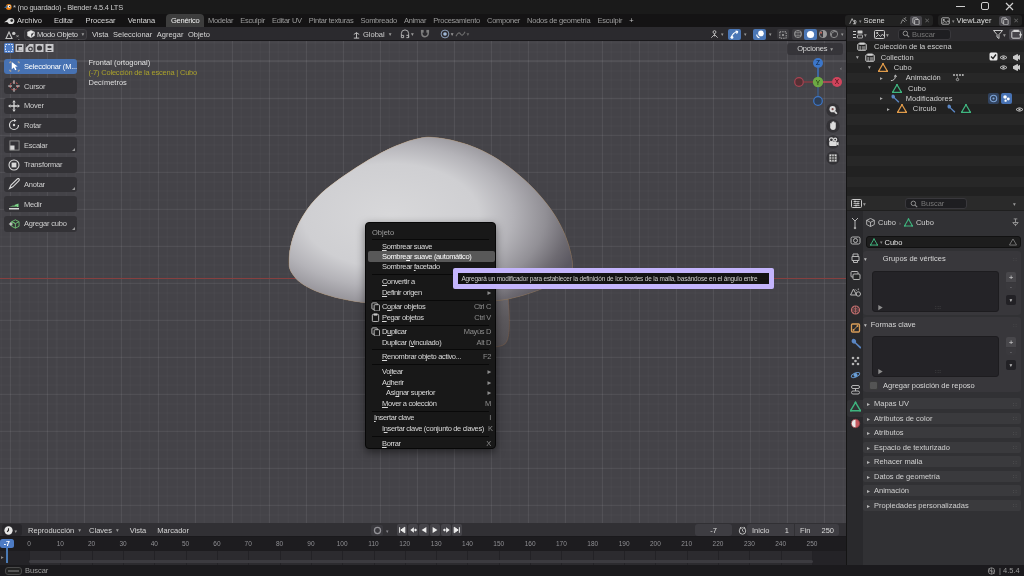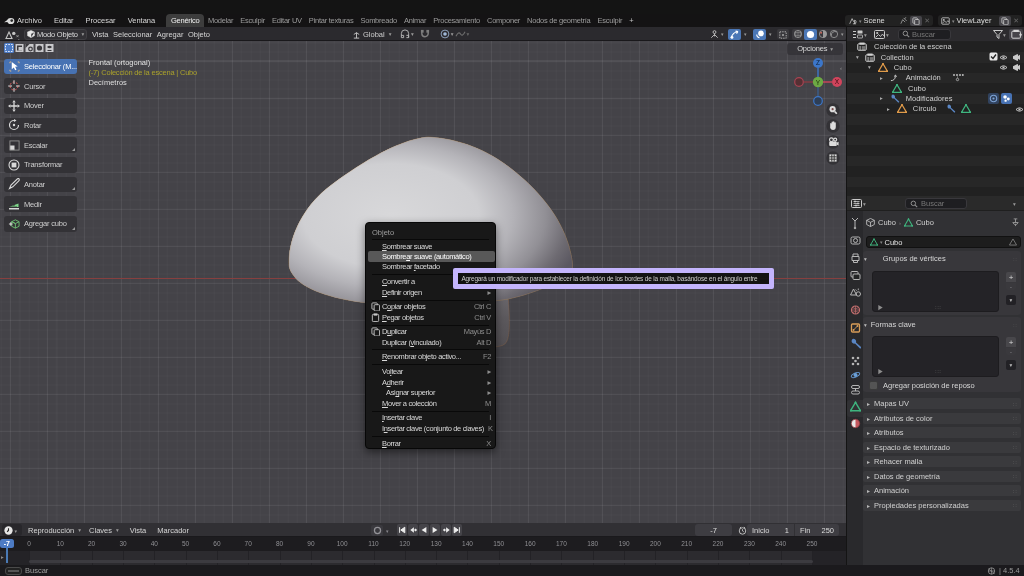--- a/index.html
+++ b/index.html
@@ -17,20 +17,34 @@
   .mrow{display:flex;align-items:center;height:10.6px;padding:0 6px 0 16px;color:#d9d9d9;white-space:nowrap;font-size:7.5px;letter-spacing:-0.35px;}
   .mrow .sc{margin-left:auto;color:#8d8d8d;padding-left:4px;}
   .mrow .micon{position:absolute;left:5px;}
   .pbtn{width:10px;display:flex;align-items:center;justify-content:center;background:#454449;border-radius:2px;}
   .orow{display:flex;align-items:center;height:10.35px;font-size:7.5px;color:#cfcfcf;gap:3px;}
 </style>
 </head>
 <body>
 <div class="abs" style="left:0;top:0;width:1024px;height:576px;" id="root">
 
+<div class="abs" style="left:0;top:0;width:1024px;height:14px;background:#1a1a1a;">
+  <svg class="abs" style="left:4px;top:3px;" width="8" height="8" viewBox="0 0 22 20">
+    <circle cx="13" cy="10" r="8" fill="#e87d0d"></circle>
+    <circle cx="14.5" cy="8.5" r="4" fill="#fff"></circle>
+    <circle cx="15.5" cy="8.5" r="2" fill="#15355c"></circle>
+    <path d="M0,13 L10,4 L8,12 Z" fill="#2a6fb4"></path>
+  </svg>
+  <div class="abs" style="left:13px;top:3px;font-size:7.5px;letter-spacing:-0.25px;color:#c9c9c9;">* (no guardado) - Blender 4.5.4 LTS</div>
+  <div class="abs" style="left:956px;top:6px;width:9px;height:1.4px;background:#cfcfcf;"></div>
+  <div class="abs" style="left:981px;top:2px;width:8px;height:8px;border:1.3px solid #cfcfcf;border-radius:2px;"></div>
+  <svg class="abs" style="left:1005px;top:2px;" width="9" height="9" viewBox="0 0 9 9">
+        <path d="M1,1 L8,8 M8,1 L1,8" stroke="#cfcfcf" stroke-width="1.2"></path>
+      </svg>
+</div>
 
 <div class="abs" style="left:0;top:14px;width:1024px;height:13px;background:#141314;">
   <svg class="abs" style="left:4px;top:2.5px;" width="11" height="8" viewBox="0 0 24 18">
     <ellipse cx="15" cy="9" rx="8" ry="7" fill="#dadada"></ellipse>
     <circle cx="17" cy="8" r="3" fill="#2b2b2b"></circle>
     <path d="M0,12 L11,4 L9,11 Z" fill="#dadada"></path>
   </svg>
   <div class="abs menu-text" style="left:17px;top:0;height:13px;display:flex;align-items:center;gap:12px;color:#d8d8d8;font-size:7.5px;">
     <span>Archivo</span>
         <span>Editar</span>
@@ -876,21 +890,21 @@
         <span class="sc">▸</span>
       </div>
   <div class="mrow abs" style="left:0px;top:164.5px;width:131px;padding-left:20px;">
         <span>Asi<u>g</u>nar superior</span>
         <span class="sc">▸</span>
       </div>
   <div class="mrow abs" style="left:0px;top:175.1px;width:131px;padding-left:16px;">
         <span><u>M</u>over a colección</span>
         <span class="sc">M</span>
       </div>
-  <div class="mrow abs" style="left:0px;top:189.4px;width:131px;padding-left:16px;">
+  <div class="mrow abs" style="left:0px;top:189.4px;width:131px;padding-left:8px;">
         <span><u>I</u>nsertar clave</span>
         <span class="sc">I</span>
       </div>
   <div class="mrow abs" style="left:0px;top:200.1px;width:131px;padding-left:16px;">
         <span>I<u>n</u>sertar clave (conjunto de claves)</span>
         <span class="sc">K</span>
       </div>
   <div class="mrow abs" style="left:0px;top:215.1px;width:131px;padding-left:16px;">
         <span><u>B</u>orrar</span>
         <span class="sc">X</span>

